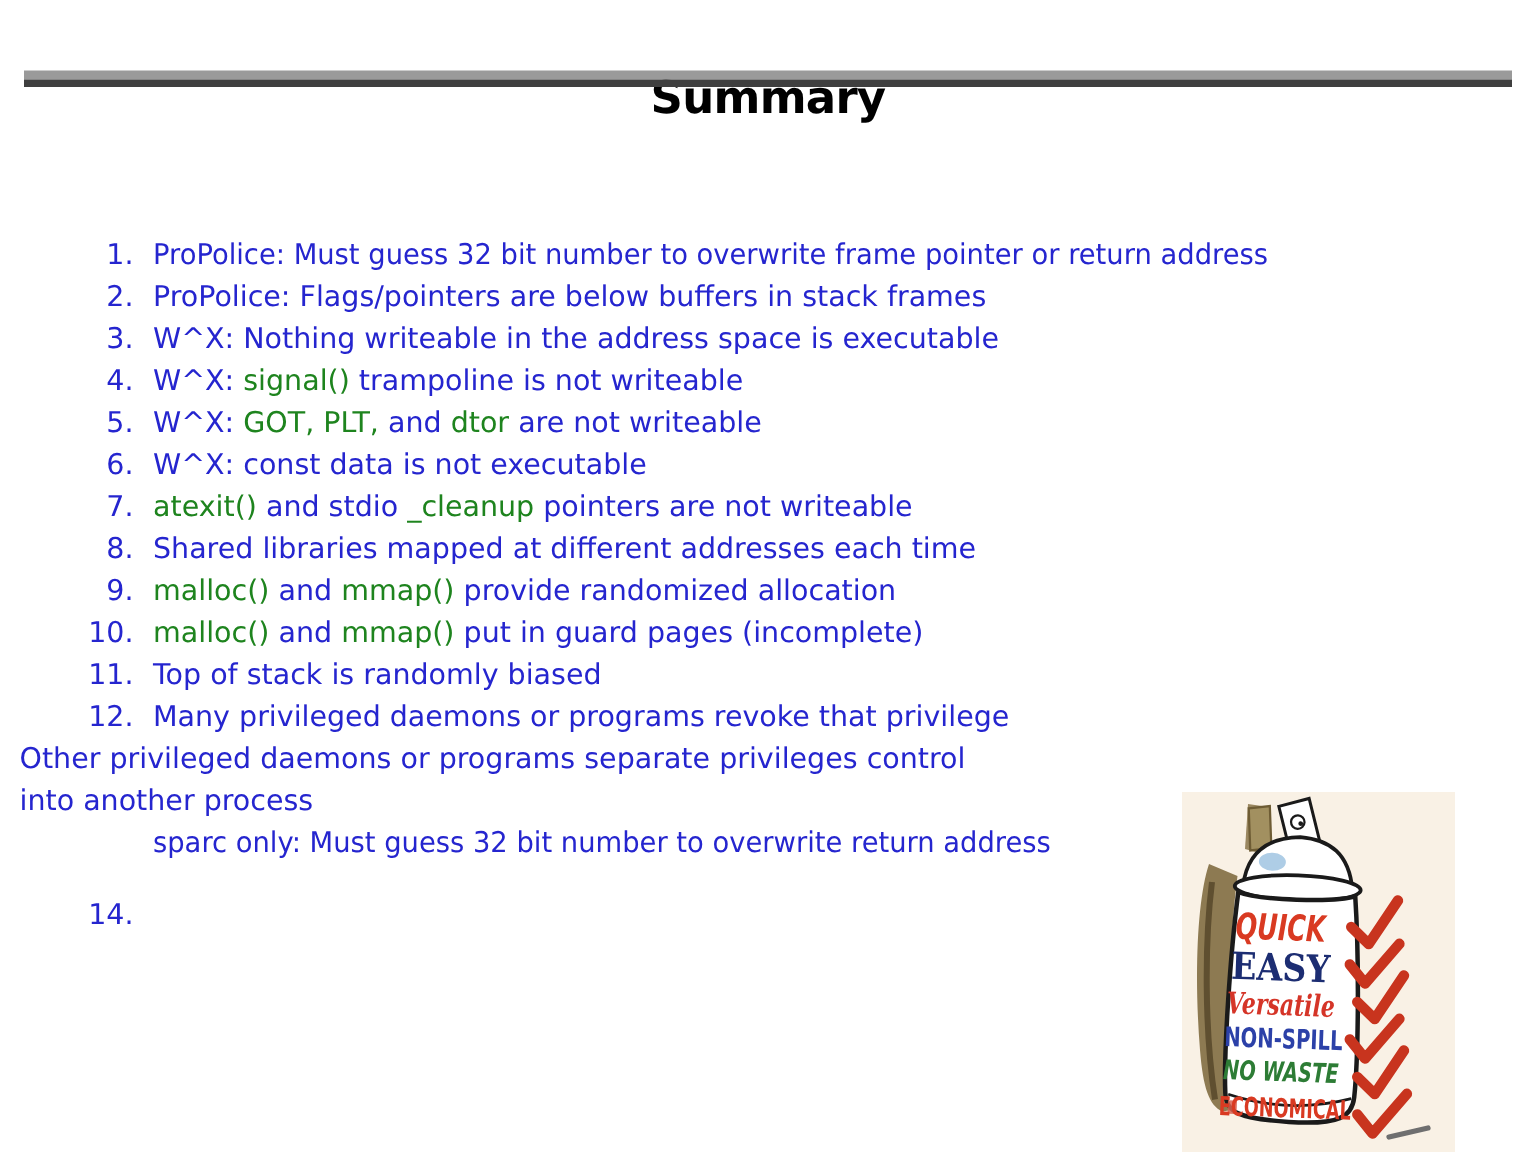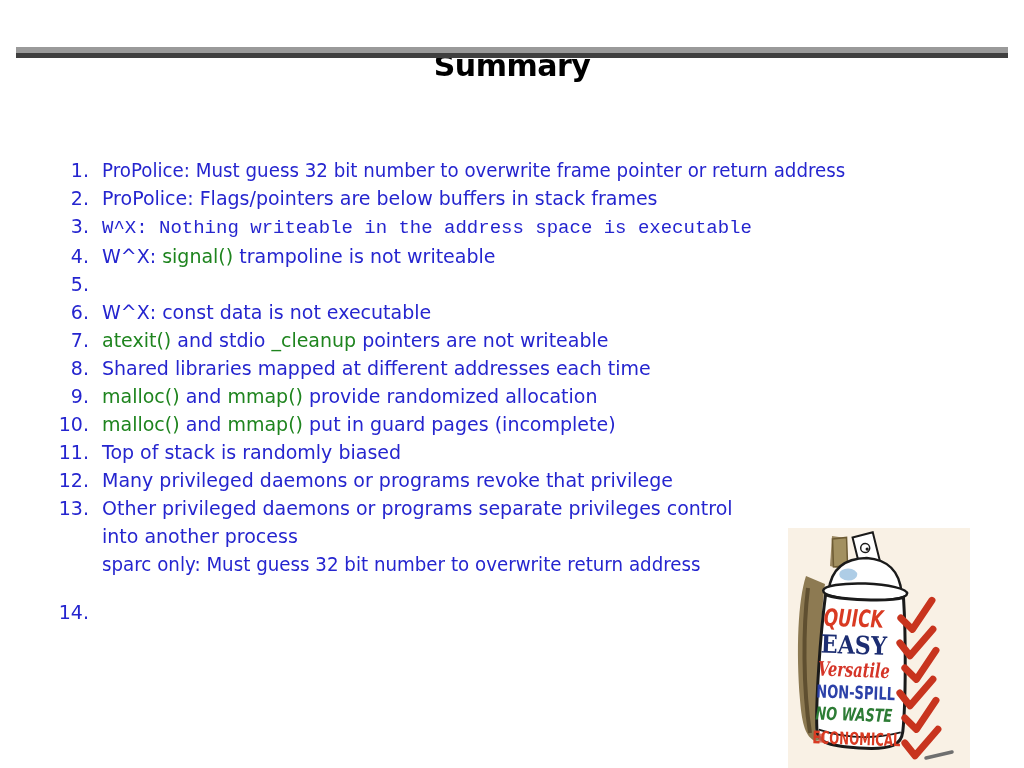--- a/index.html
+++ b/index.html
@@ -37,28 +37,29 @@
       <li class="row condensed">
         <span class="num" style="color: rgb(37, 37, 207);">1.</span>
         <span class="text"><span style="color: rgb(37, 37, 207);">ProPolice: Must guess 32 bit number to overwrite frame pointer or return address</span></span>
       </li>
       <li class="row">
         <span class="num" style="color: rgb(37, 37, 207);">2.</span>
         <span class="text"><span style="color: rgb(37, 37, 207);">ProPolice: Flags/pointers are below buffers in stack frames</span></span>
       </li>
       <li class="row">
         <span class="num" style="color: rgb(37, 37, 207);">3.</span>
-        <span class="text"><span style="color: rgb(37, 37, 207); font-family: Liberation Mono, monospace;">W^X: Nothing writeable in the address space is executable</span></span>
+        <span class="text"><span style="color: rgb(37, 37, 207);">W^X: Nothing writeable in the address space is executable</span></span>
       </li>
       <li class="row">
         <span class="num" style="color: rgb(37, 37, 207);">4.</span>
         <span class="text"><span style="color: rgb(37, 37, 207);">W^X: </span><span style="color: rgb(30, 132, 30);">signal()</span><span style="color: rgb(37, 37, 207);"> trampoline is not writeable</span></span>
       </li>
       <li class="row">
         <span class="num" style="color: rgb(37, 37, 207);">5.</span>
+        <span class="text"><span style="color: rgb(37, 37, 207);">W^X: </span><span style="color: rgb(30, 132, 30);">GOT, PLT,</span><span style="color: rgb(37, 37, 207);"> and </span><span style="color: rgb(30, 132, 30);">dtor</span><span style="color: rgb(37, 37, 207);"> are not writeable</span></span>
       </li>
       <li class="row">
         <span class="num" style="color: rgb(37, 37, 207);">6.</span>
         <span class="text"><span style="color: rgb(37, 37, 207);">W^X: const data is not executable</span></span>
       </li>
       <li class="row">
         <span class="num" style="color: rgb(37, 37, 207);">7.</span>
         <span class="text"><span style="color: rgb(30, 132, 30);">atexit()</span><span style="color: rgb(37, 37, 207);"> and stdio </span><span style="color: rgb(30, 132, 30);">_cleanup</span><span style="color: rgb(37, 37, 207);"> pointers are not writeable</span></span>
       </li>
       <li class="row">
@@ -75,21 +76,20 @@
       </li>
       <li class="row">
         <span class="num" style="color: rgb(37, 37, 207);">11.</span>
         <span class="text"><span style="color: rgb(37, 37, 207);">Top of stack is randomly biased</span></span>
       </li>
       <li class="row">
         <span class="num" style="color: rgb(37, 37, 207);">12.</span>
         <span class="text"><span style="color: rgb(37, 37, 207);">Many privileged daemons or programs revoke that privilege</span></span>
       </li>
       <li class="row">
-        <span class="num" style="color: rgb(37, 37, 207);">13.</span>
         <span class="text"><span style="color: rgb(37, 37, 207);">Other privileged daemons or programs separate privileges control
 into another process</span></span>
       </li>
       <li class="row condensed">
         <span class="num" style="color: rgb(37, 37, 207); margin-top: 48px;">14.</span>
         <span class="text"><span style="color: rgb(37, 37, 207);">sparc only: Must guess 32 bit number to overwrite return address</span></span>
       </li>
     </ol>
 
   <div id="illustration">

